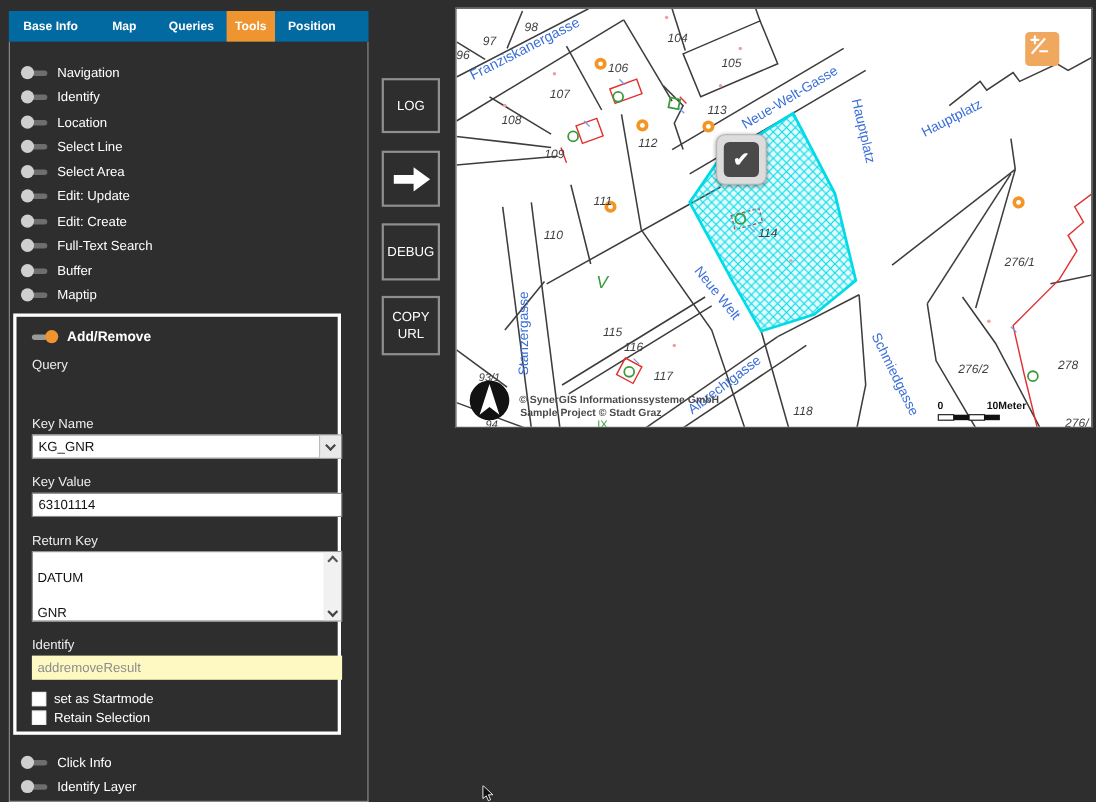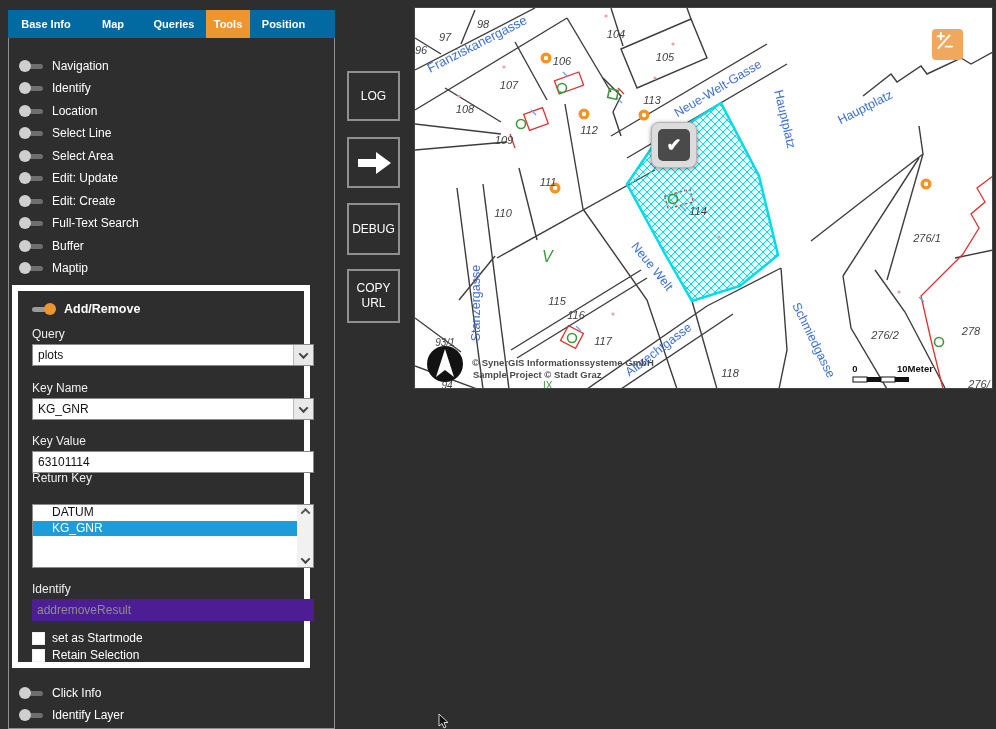--- a/index.html
+++ b/index.html
@@ -22,43 +22,43 @@
   .tog .bar  { position:absolute; top:4px; width:14px; height:5px; border-radius:3px; background:#6e6e6e; }
   .tog .knob { position:absolute; top:0; width:12px; height:12px; border-radius:50%; background:#cfcfcf; }
   .tog.off .bar  { left:10px; }
   .tog.off .knob { left:0; }
   .tog.on  .bar  { left:2px; background:#9a9a9a; }
   .tog.on  .knob { left:14px; background:#ef9530; }
   .tool-item span.lbl { color:#fff; font-size:12px; }
 
   
   .ar-panel { position:absolute; left:12px; top:285px; width:298px; height:383px;
-              border:6px solid #ffffff; }
+              border:3px solid #ffffff; }
   .ar-head { position:absolute; left:12px; top:11px; display:flex; align-items:center; gap:8px; }
   .ar-head .title { color:#fff; font-size:12.5px; font-weight:bold; }
   .f-label { position:absolute; left:14px; color:#eeeeee; font-size:12px; }
   .f-select, .f-input { position:absolute; left:14px; width:282px; height:22px;
             background:#fff; border:1px solid #8a8a8a; display:flex; align-items:center;
             font-size:12px; color:#111; }
   .f-select .val, .f-input .val { padding-left:5px; flex:1; }
   .dd-btn { width:20px; height:20px; background:#e9e9e9; border-left:1px solid #bbb;
             display:flex; align-items:center; justify-content:center; }
   .chev-d { width:7px; height:7px; border-right:2px solid #444; border-bottom:2px solid #444;
             transform:rotate(45deg) translate(-1px,-1px); }
   .chev-u { width:7px; height:7px; border-right:2px solid #555; border-bottom:2px solid #555;
             transform:rotate(-135deg) translate(-1px,-1px); }
   .listbox { position:absolute; left:14px; top:213px; width:282px; height:64px;
              background:#fff; border:1px solid #8a8a8a; font-size:12px; color:#111;
              overflow:hidden; }
-  .listbox .opt { height:15.5px; line-height:15.5px; padding-left:19px; }
+  .listbox .opt { height:15.5px; line-height:15.5px; padding-left:4px;margin-top:16px; }
   .listbox .opt.sel { background:#1f9cd8; color:#fff; }
   .lb-scroll { position:absolute; right:0; top:0; width:16px; height:62px; background:#f1f1f1;
                display:flex; flex-direction:column; justify-content:space-between; align-items:center;
                padding:3px 0; }
-  .f-input.disabled { background:#4c1d95; border:none; color:#8d8d8d; }
+  .f-input.disabled { background:#fef9c3; border:none; color:#8d8d8d; }
   .cb-row { position:absolute; left:14px; display:flex; align-items:center; gap:7px; }
   .cb { width:13px; height:13px; background:#fff; border:1px solid #f0f0f0; }
   .cb-row span { color:#fff; font-size:12px; }
 
   
   .act-btn { position:absolute; left:347px; width:53px; border:2px solid #8f8f8f;
              background:transparent; color:#fff; font-size:12px; text-align:center;
              display:flex; align-items:center; justify-content:center;
              font-family:"Liberation Sans", sans-serif; line-height:1.25; cursor:pointer; }
 
@@ -182,43 +182,38 @@
 <div class="ar-panel">
   <div class="ar-head">
     <span class="tog on">
         <span class="bar"></span>
         <span class="knob"></span>
       </span>
     <span class="title">Add/Remove</span>
   </div>
 
   <div class="f-label" style="top:36px">Query</div>
-  <div class="f-select" style="top:53px">
-    <span class="val">plots</span>
-    <span class="dd-btn">
-        <span class="chev-d"></span>
-      </span>
-  </div>
 
   <div class="f-label" style="top:90px">Key Name</div>
   <div class="f-select" style="top:107px">
     <span class="val">KG_GNR</span>
     <span class="dd-btn">
         <span class="chev-d"></span>
       </span>
   </div>
 
   <div class="f-label" style="top:143px">Key Value</div>
   <div class="f-input" style="top:160px">
     <span class="val">63101114</span>
   </div>
 
-  <div class="f-label" style="top:180px">Return Key</div>
+  <div class="f-label" style="top:196px">Return Key</div>
   <div class="listbox">
     <div class="opt">DATUM</div>
+    <div class="opt">GNR</div>
     <div class="opt sel">KG_GNR</div>
     <div class="lb-scroll">
       <span class="chev-u"></span>
       <span class="chev-d"></span>
     </div>
   </div>
 
   <div class="f-label" style="top:291px">Identify</div>
   <div class="f-input disabled" style="top:308px">
     <span class="val">addremoveResult</span>

